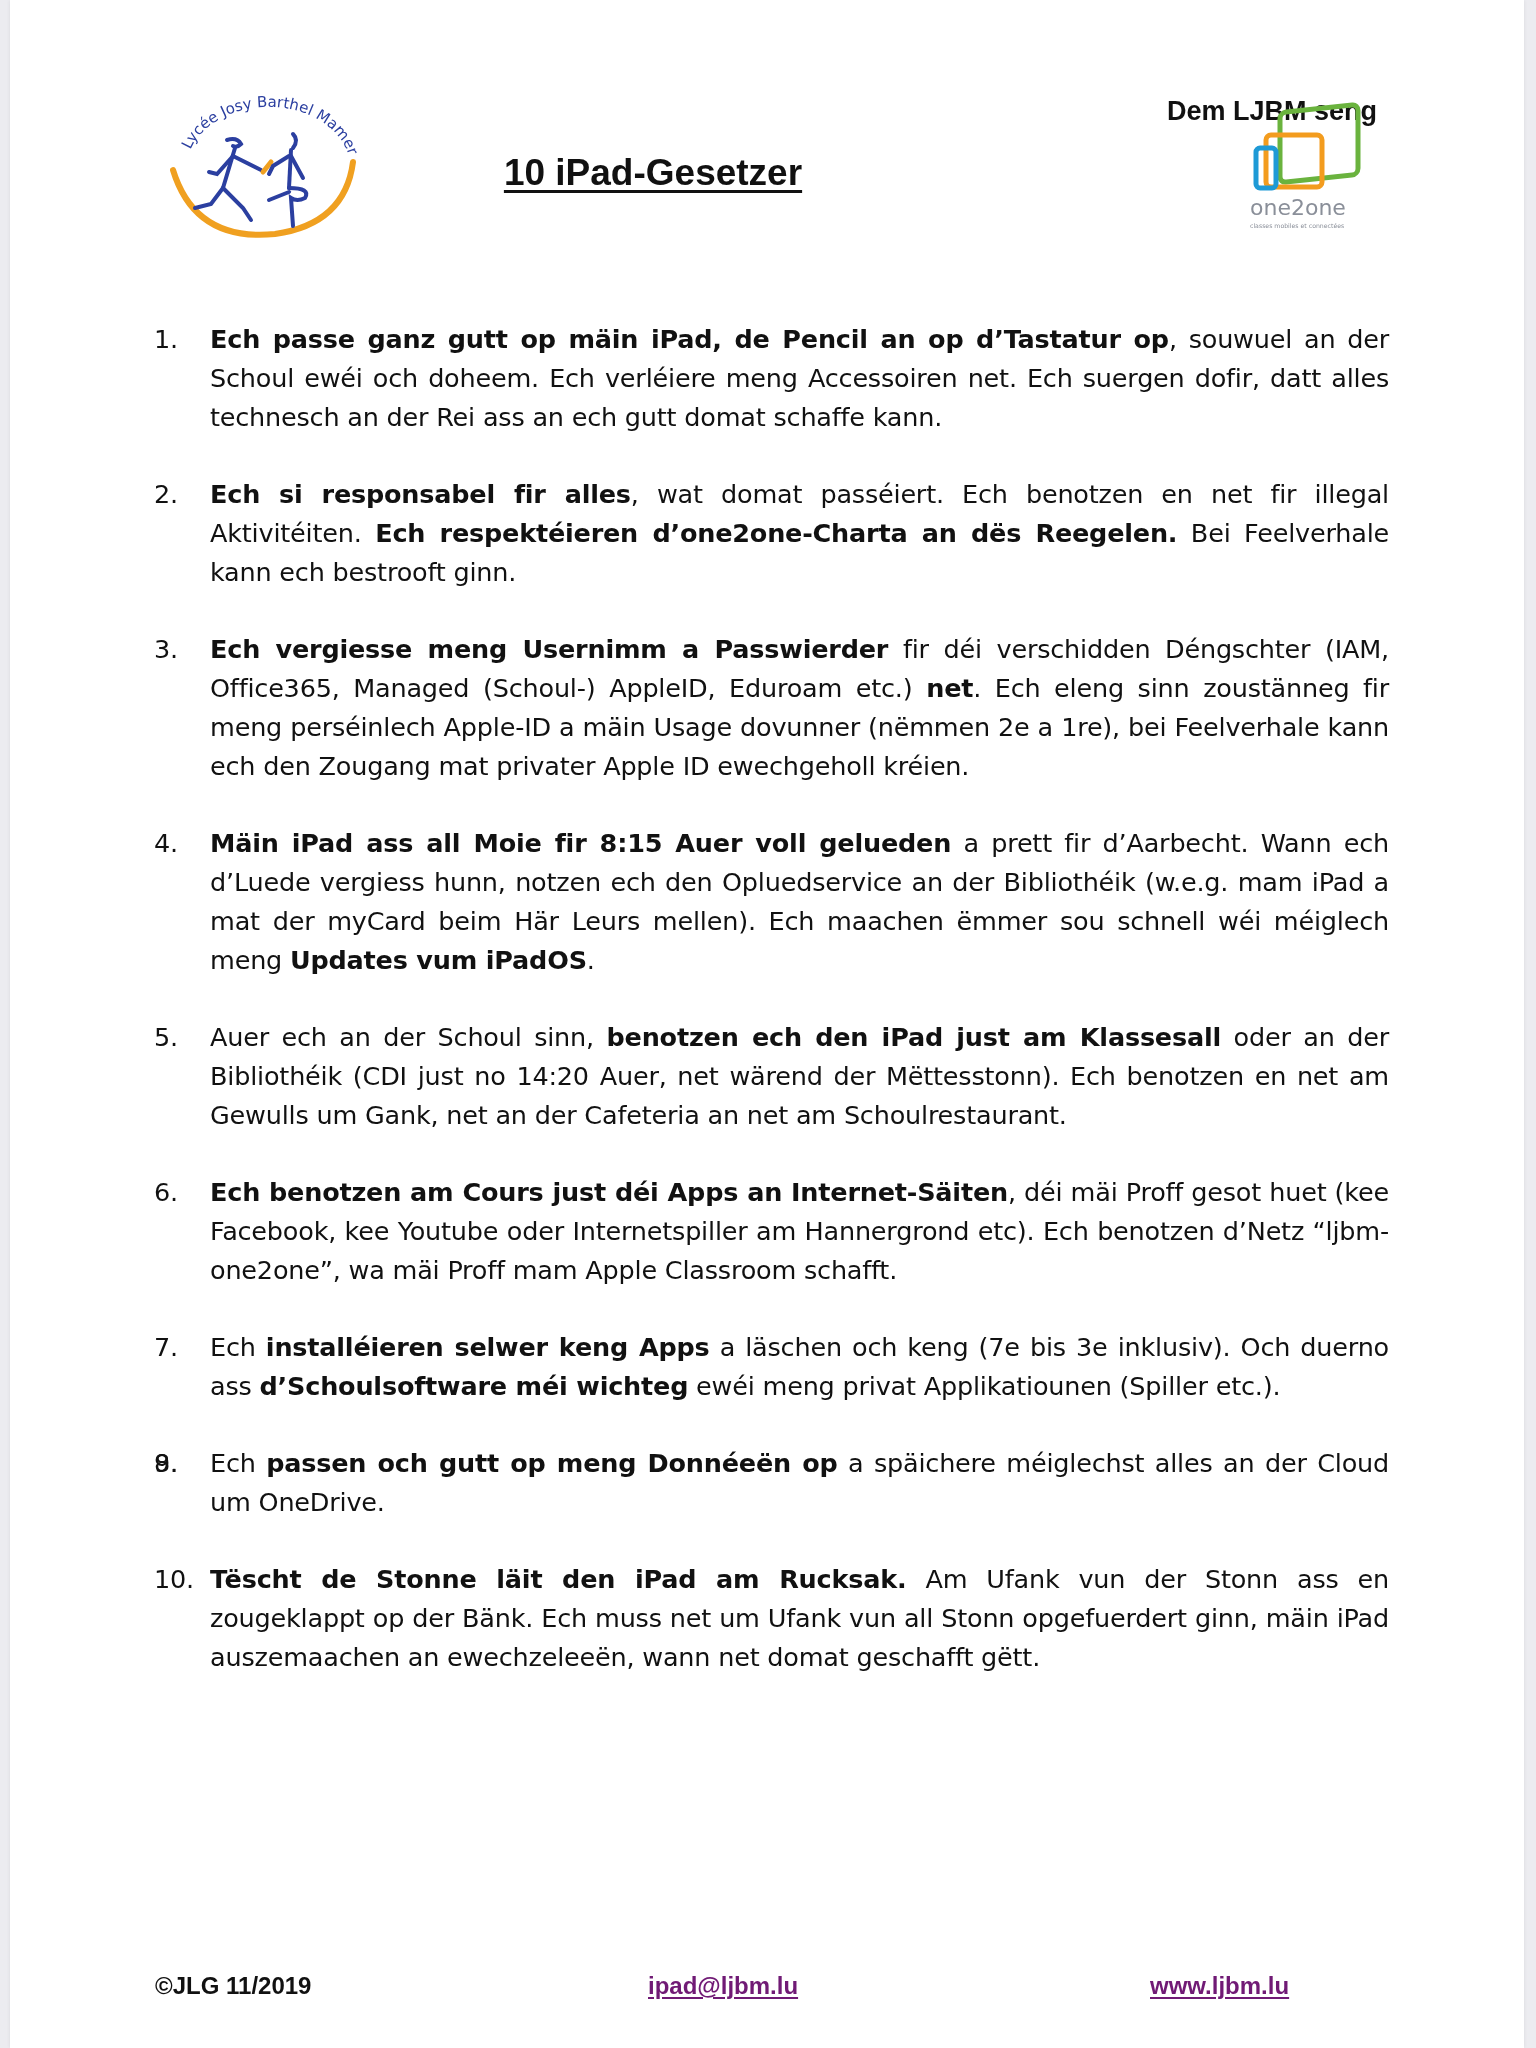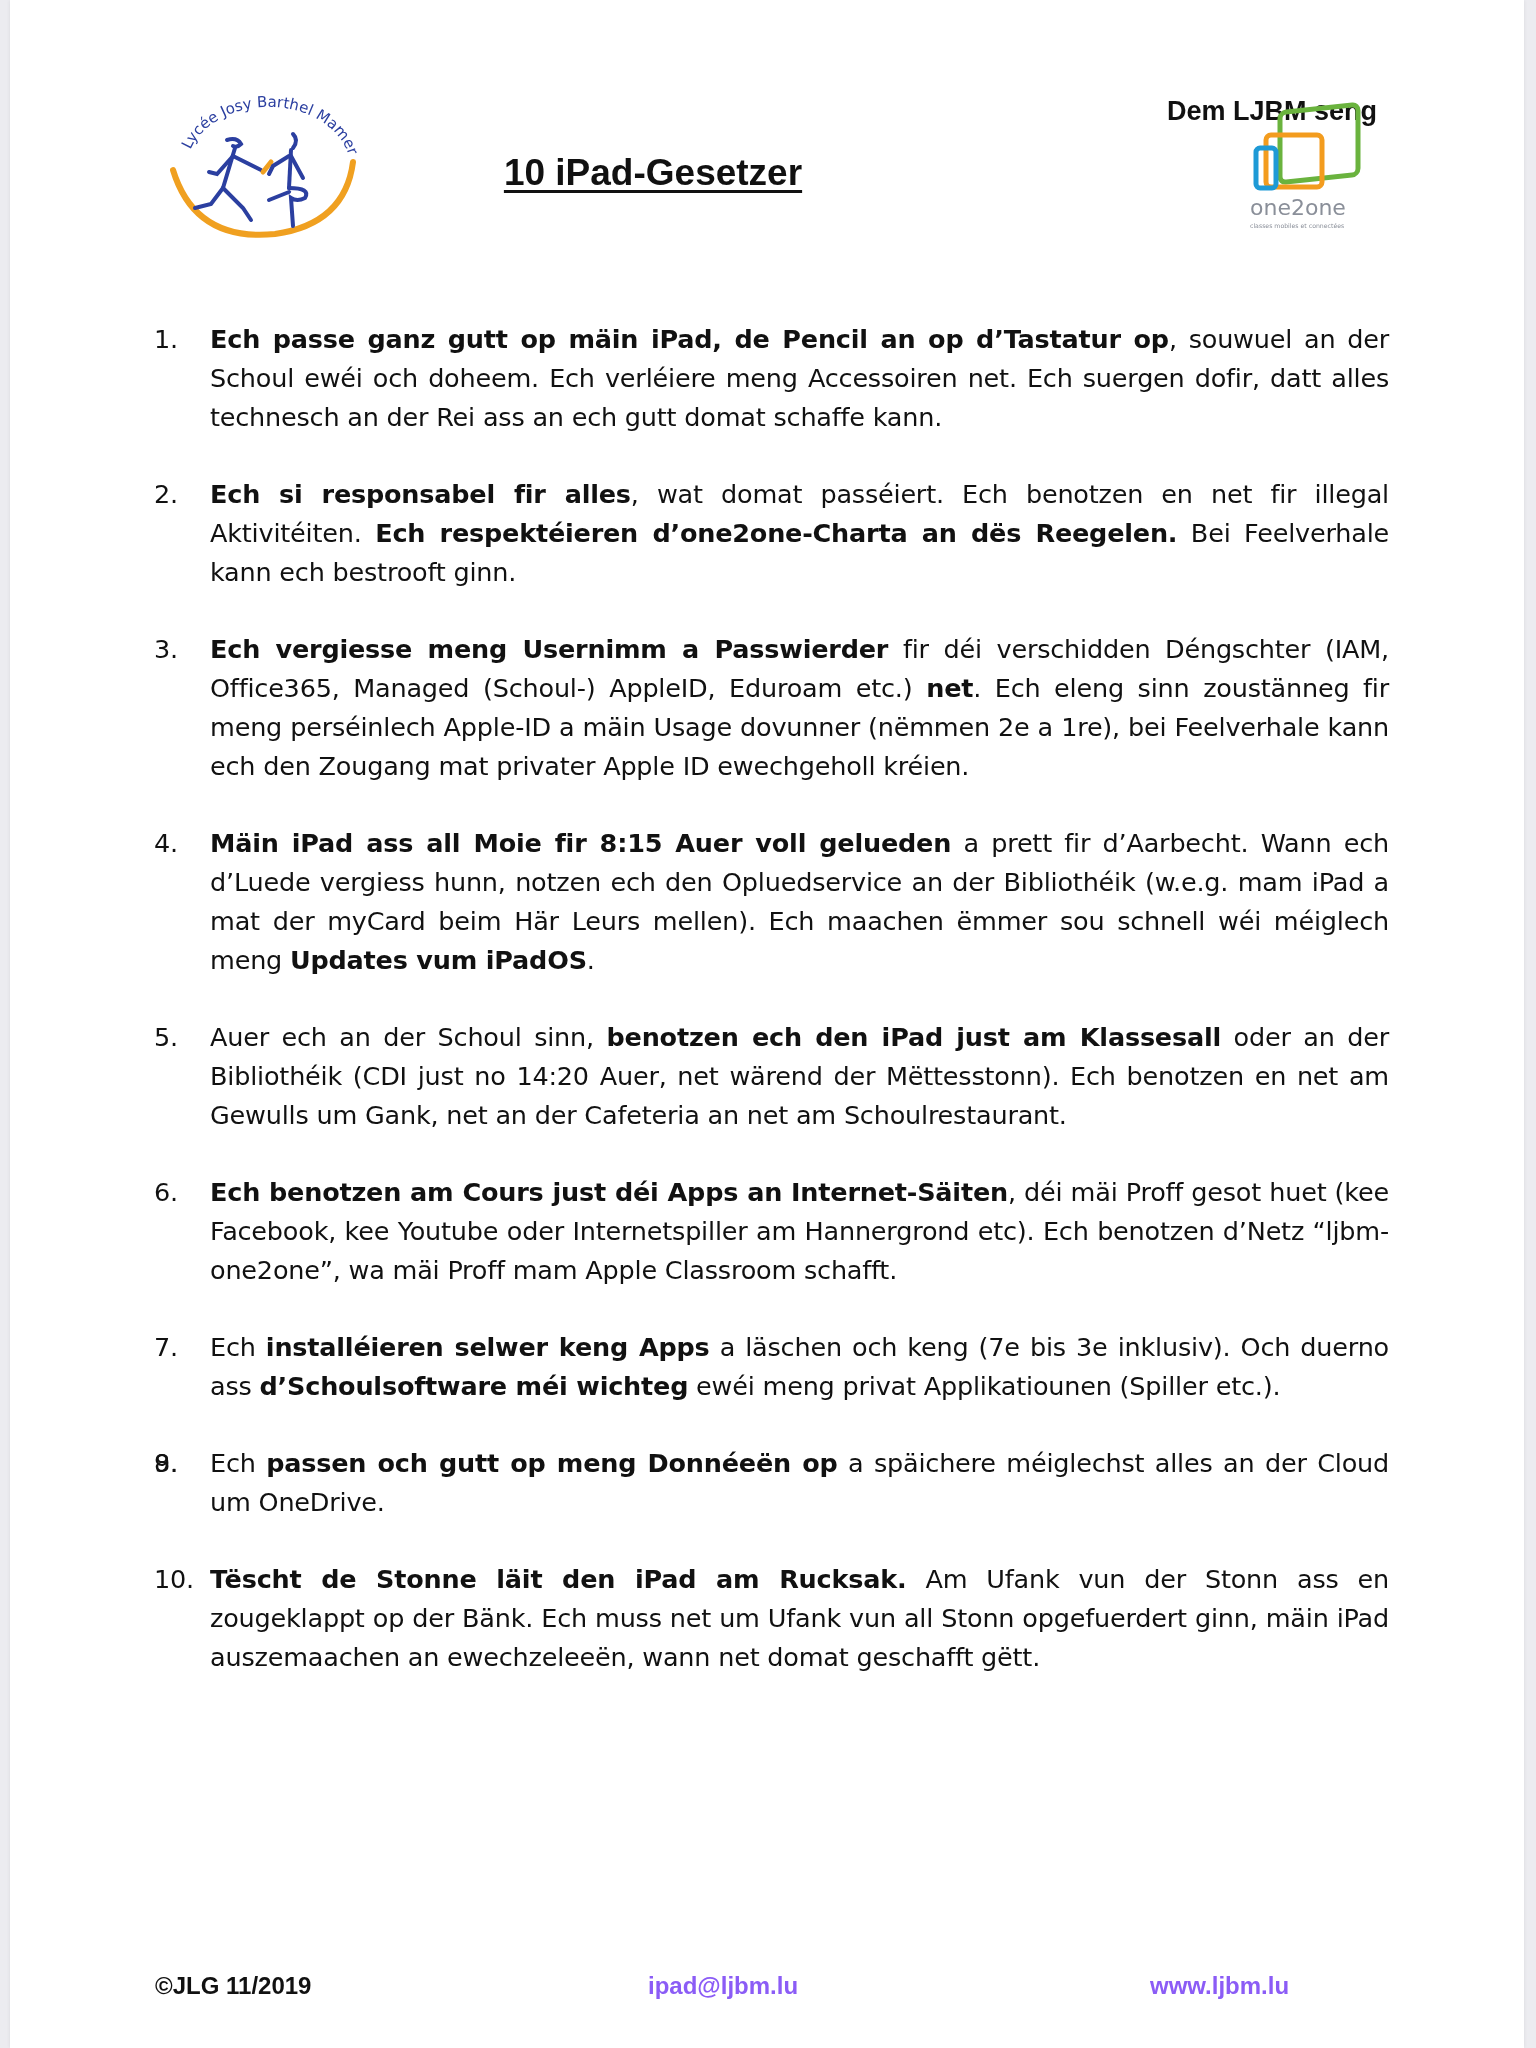--- a/index.html
+++ b/index.html
@@ -61,22 +61,22 @@
     width: 56px;
   }
   .rule b { font-weight: bold; }
   .footer {
     position: absolute; top: 1972px; left: 0; width: 1514px;
     font-family: "Liberation Sans", sans-serif;
     font-size: 24px; font-weight: bold;
   }
   .footer .copy { position: absolute; left: 145px; }
   .footer a {
-    position: absolute; color: #8b5cf6;
-    text-underline-offset: 3px;
+    position: absolute; color: #701a75;
+    text-decoration: underline; text-underline-offset: 3px;
   }
   .footer .mail { left: 638px; }
   .footer .web { left: 1140px; }
 </style>
 </head>
 <body>
 
 <div class="page">
 
   <div class="logo-left">

